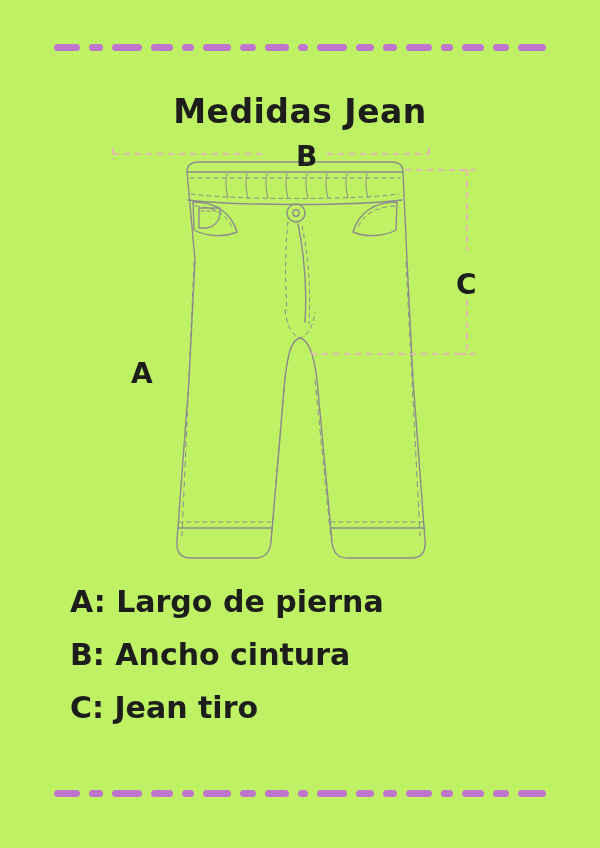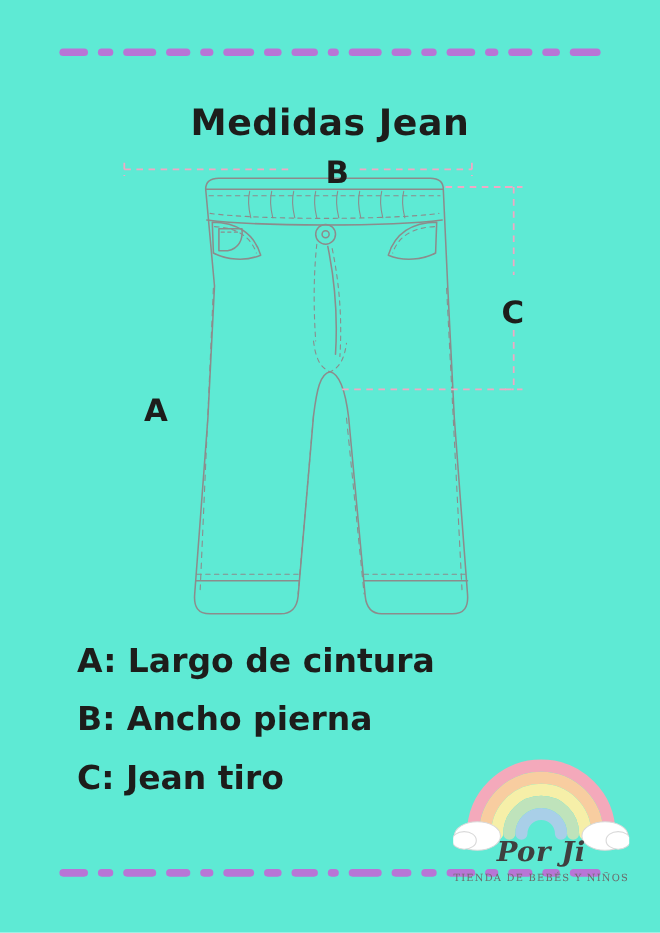--- a/index.html
+++ b/index.html
@@ -12,21 +12,21 @@
     height: 848px;
     position: relative;
     overflow: hidden;
     font-family: "DejaVu Sans", sans-serif;
     color: #231f20;
   }
 
   #page {
     position: absolute;
     inset: 0;
-    background: #5eead4;
+    background: #bef264;
   }
 
   
   .dash-band {
     position: absolute;
     left: 0;
     width: 600px;
     height: 26px;
     display: flex;
     align-items: center;
@@ -235,22 +235,22 @@
         <line x1="216" y1="214" x2="372" y2="214"></line>
       </g>
     </svg>
   </div>
 
   <div class="measure-letter letter-a">A</div>
   <div class="measure-letter letter-b">B</div>
   <div class="measure-letter letter-c">C</div>
 
   <div class="legend">
-    <div class="legend-row">A: Largo de cintura</div>
-    <div class="legend-row">B: Ancho pierna</div>
+    <div class="legend-row">A: Largo de pierna</div>
+    <div class="legend-row">B: Ancho cintura</div>
     <div class="legend-row">C: Jean tiro</div>
   </div>
 
   <div class="dash-band bottom">
       <span class="dash" style="width: 26px;"></span>
       <span class="dash" style="width: 14px;"></span>
       <span class="dash" style="width: 30px;"></span>
       <span class="dash" style="width: 22px;"></span>
       <span class="dash" style="width: 12px;"></span>
       <span class="dash" style="width: 28px;"></span>
@@ -260,33 +260,14 @@
       <span class="dash" style="width: 30px;"></span>
       <span class="dash" style="width: 18px;"></span>
       <span class="dash" style="width: 14px;"></span>
       <span class="dash" style="width: 26px;"></span>
       <span class="dash" style="width: 12px;"></span>
       <span class="dash" style="width: 22px;"></span>
       <span class="dash" style="width: 16px;"></span>
       <span class="dash" style="width: 28px;"></span>
     </div>
 
-  <div class="logo">
-    <svg width="160" height="100" viewBox="0 0 160 100" xmlns="http://www.w3.org/2000/svg">
-      <g fill="none" stroke-linecap="round">
-        <path d="M18,82 A62,62 0 0 1 142,82" stroke="#f4a9bb" stroke-width="11"></path>
-        <path d="M29,82 A51,51 0 0 1 131,82" stroke="#f8cda0" stroke-width="11"></path>
-        <path d="M40,82 A40,40 0 0 1 120,82" stroke="#f6efa8" stroke-width="11"></path>
-        <path d="M51,82 A29,29 0 0 1 109,82" stroke="#bfe3bb" stroke-width="11"></path>
-        <path d="M62,82 A18,18 0 0 1 98,82" stroke="#a9cfe8" stroke-width="11"></path>
-      </g>
-      <g fill="#ffffff" stroke="#d9d9d9" stroke-width="1">
-        <ellipse cx="22" cy="84" rx="21" ry="13"></ellipse>
-        <ellipse cx="138" cy="84" rx="21" ry="13"></ellipse>
-        <ellipse cx="10" cy="88" rx="11" ry="8"></ellipse>
-        <ellipse cx="150" cy="88" rx="11" ry="8"></ellipse>
-      </g>
-    </svg>
-    <div class="logo-brand">Por Ji</div>
-    <div class="logo-sub">TIENDA DE BEBÉS Y NIÑOS</div>
-  </div>
 
 </div>
 
 </body></html>

